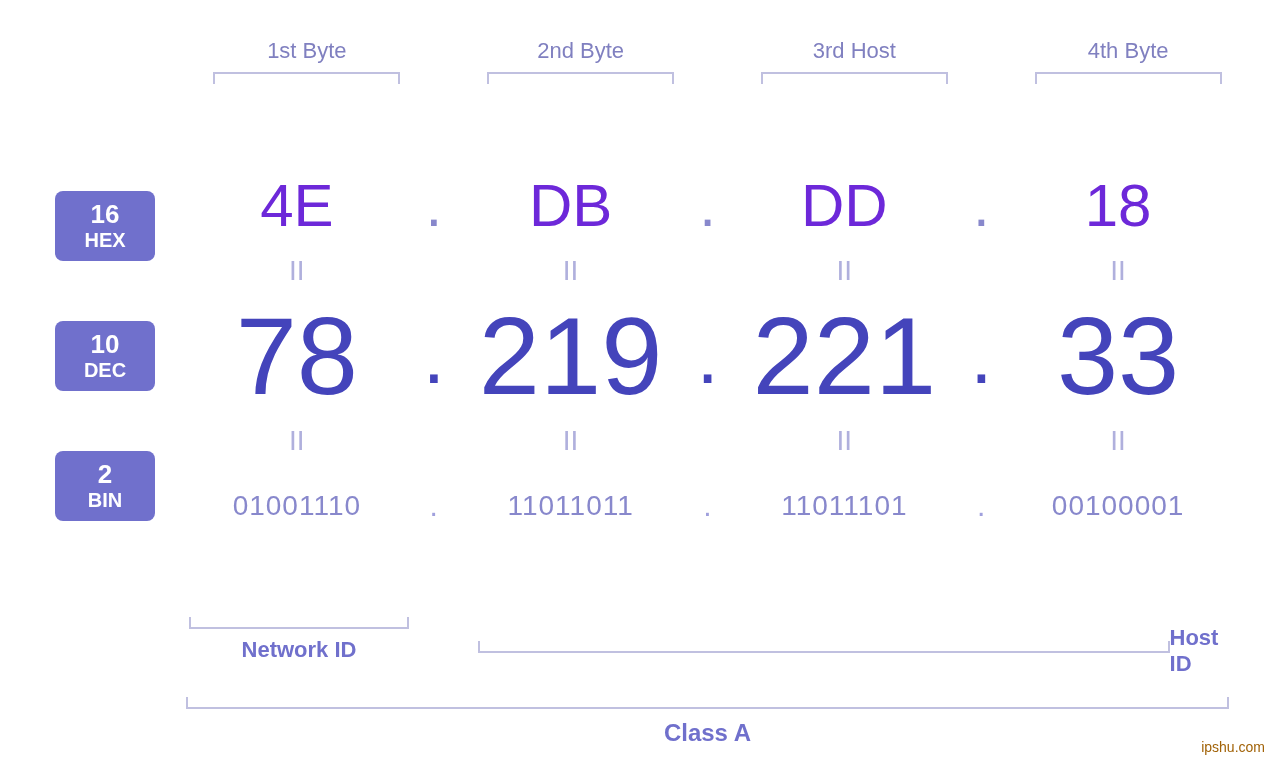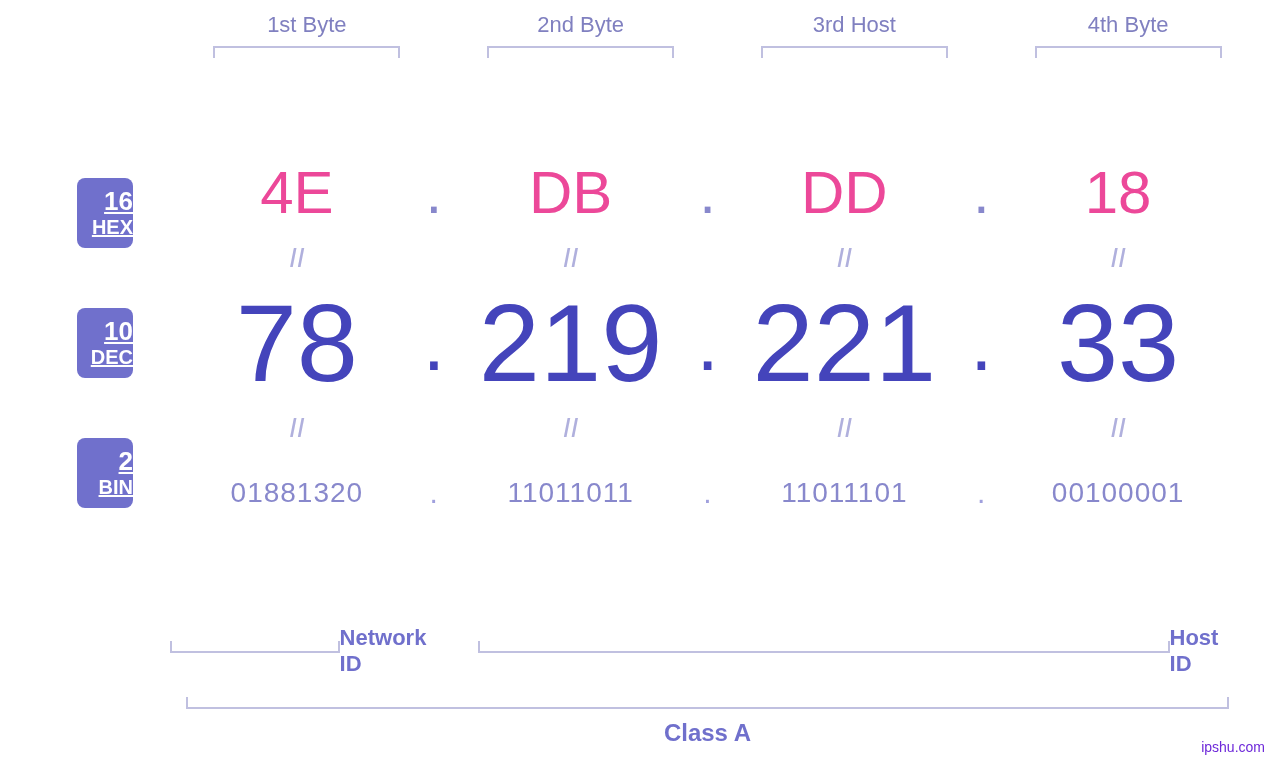--- a/index.html
+++ b/index.html
@@ -16,21 +16,21 @@
       overflow: hidden;
       position: relative;
     }
 
     .main-container {
       width: 1285px;
       height: 767px;
       display: flex;
       flex-direction: column;
       align-items: center;
-      padding: 12px 40px 20px 40px;
+      padding: 38px 40px 20px 40px;
       position: relative;
     }
 
     
     .byte-headers {
       display: flex;
       width: 100%;
       padding-left: 150px;
       margin-bottom: 10px;
     }
@@ -71,28 +71,27 @@
       justify-content: space-around;
       align-items: center;
       gap: 60px;
       padding: 10px 0;
     }
 
     .base-badge {
       background: #7070cc;
       color: white;
       border-radius: 8px;
-      width: 56px;
+      width: 100px;
       height: 70px;
       display: flex;
       flex-direction: column;
-      align-items: flex-end;
+      align-items: center;
       justify-content: center;
       font-weight: bold;
-      text-decoration: underline;
     }
 
     .base-number {
       font-size: 26px;
       line-height: 1.1;
     }
 
     .base-name {
       font-size: 20px;
       line-height: 1.1;
@@ -124,21 +123,20 @@
     .data-row.bin-row {
       height: 90px;
     }
 
     .separator-row {
       display: flex;
       align-items: center;
       justify-content: space-around;
       padding: 0 10px;
       height: 40px;
-      font-style: italic;
     }
 
     .data-cell {
       flex: 1;
       display: flex;
       align-items: center;
       justify-content: center;
     }
 
     .dot-cell {
@@ -154,21 +152,21 @@
       width: 40px;
       display: flex;
       align-items: center;
       justify-content: center;
       font-size: 30px;
       color: #a0a0dd;
     }
 
     .hex-value {
       font-size: 60px;
-      color: #ec4899;
+      color: #6d28d9;
     }
 
     .dec-value {
       font-size: 110px;
       color: #4444bb;
       font-weight: 400;
     }
 
     .bin-value {
       font-size: 28px;
@@ -232,21 +230,21 @@
       color: #7070cc;
       font-weight: 600;
       margin-top: 10px;
     }
 
     .watermark {
       position: absolute;
       bottom: 12px;
       right: 20px;
       font-size: 14px;
-      color: #6d28d9;
+      color: #a16207;
     }
   </style>
 </head>
 <body>
 
 <div class="main-container">
 
   <div class="byte-headers">
     <div class="byte-col">
       <span class="byte-label">1st Byte</span>
@@ -355,21 +353,21 @@
           <span class="equals-sign">II</span>
         </div>
         <div style="width:40px"></div>
         <div class="data-cell">
           <span class="equals-sign">II</span>
         </div>
       </div>
 
       <div class="data-row bin-row">
         <div class="data-cell">
-          <span class="bin-value">01881320</span>
+          <span class="bin-value">01001110</span>
         </div>
         <div class="dot-cell-small">.</div>
         <div class="data-cell">
           <span class="bin-value">11011011</span>
         </div>
         <div class="dot-cell-small">.</div>
         <div class="data-cell">
           <span class="bin-value">11011101</span>
         </div>
         <div class="dot-cell-small">.</div>
@@ -377,21 +375,21 @@
           <span class="bin-value">00100001</span>
         </div>
       </div>
 
     </div>
   </div>
 
   <div class="bottom-area">
     <div class="bracket-bottom-row">
 
-      <div style="display:flex; flex-direction:row; align-items:center; width: 24%;">
+      <div style="display:flex; flex-direction:column; align-items:center; width: 24%;">
         <div style="width:85%; height:12px; border:2px solid #c0c0e0; border-top:none;"></div>
         <span class="bracket-label">Network ID</span>
       </div>
       <div style="width:50px;"></div>
 
       <div style="display:flex; align-items:center; flex:1;">
         <div style="width:92%; height:12px; border:2px solid #c0c0e0; border-top:none;"></div>
         <span class="bracket-label">Host ID</span>
       </div>
     </div>

